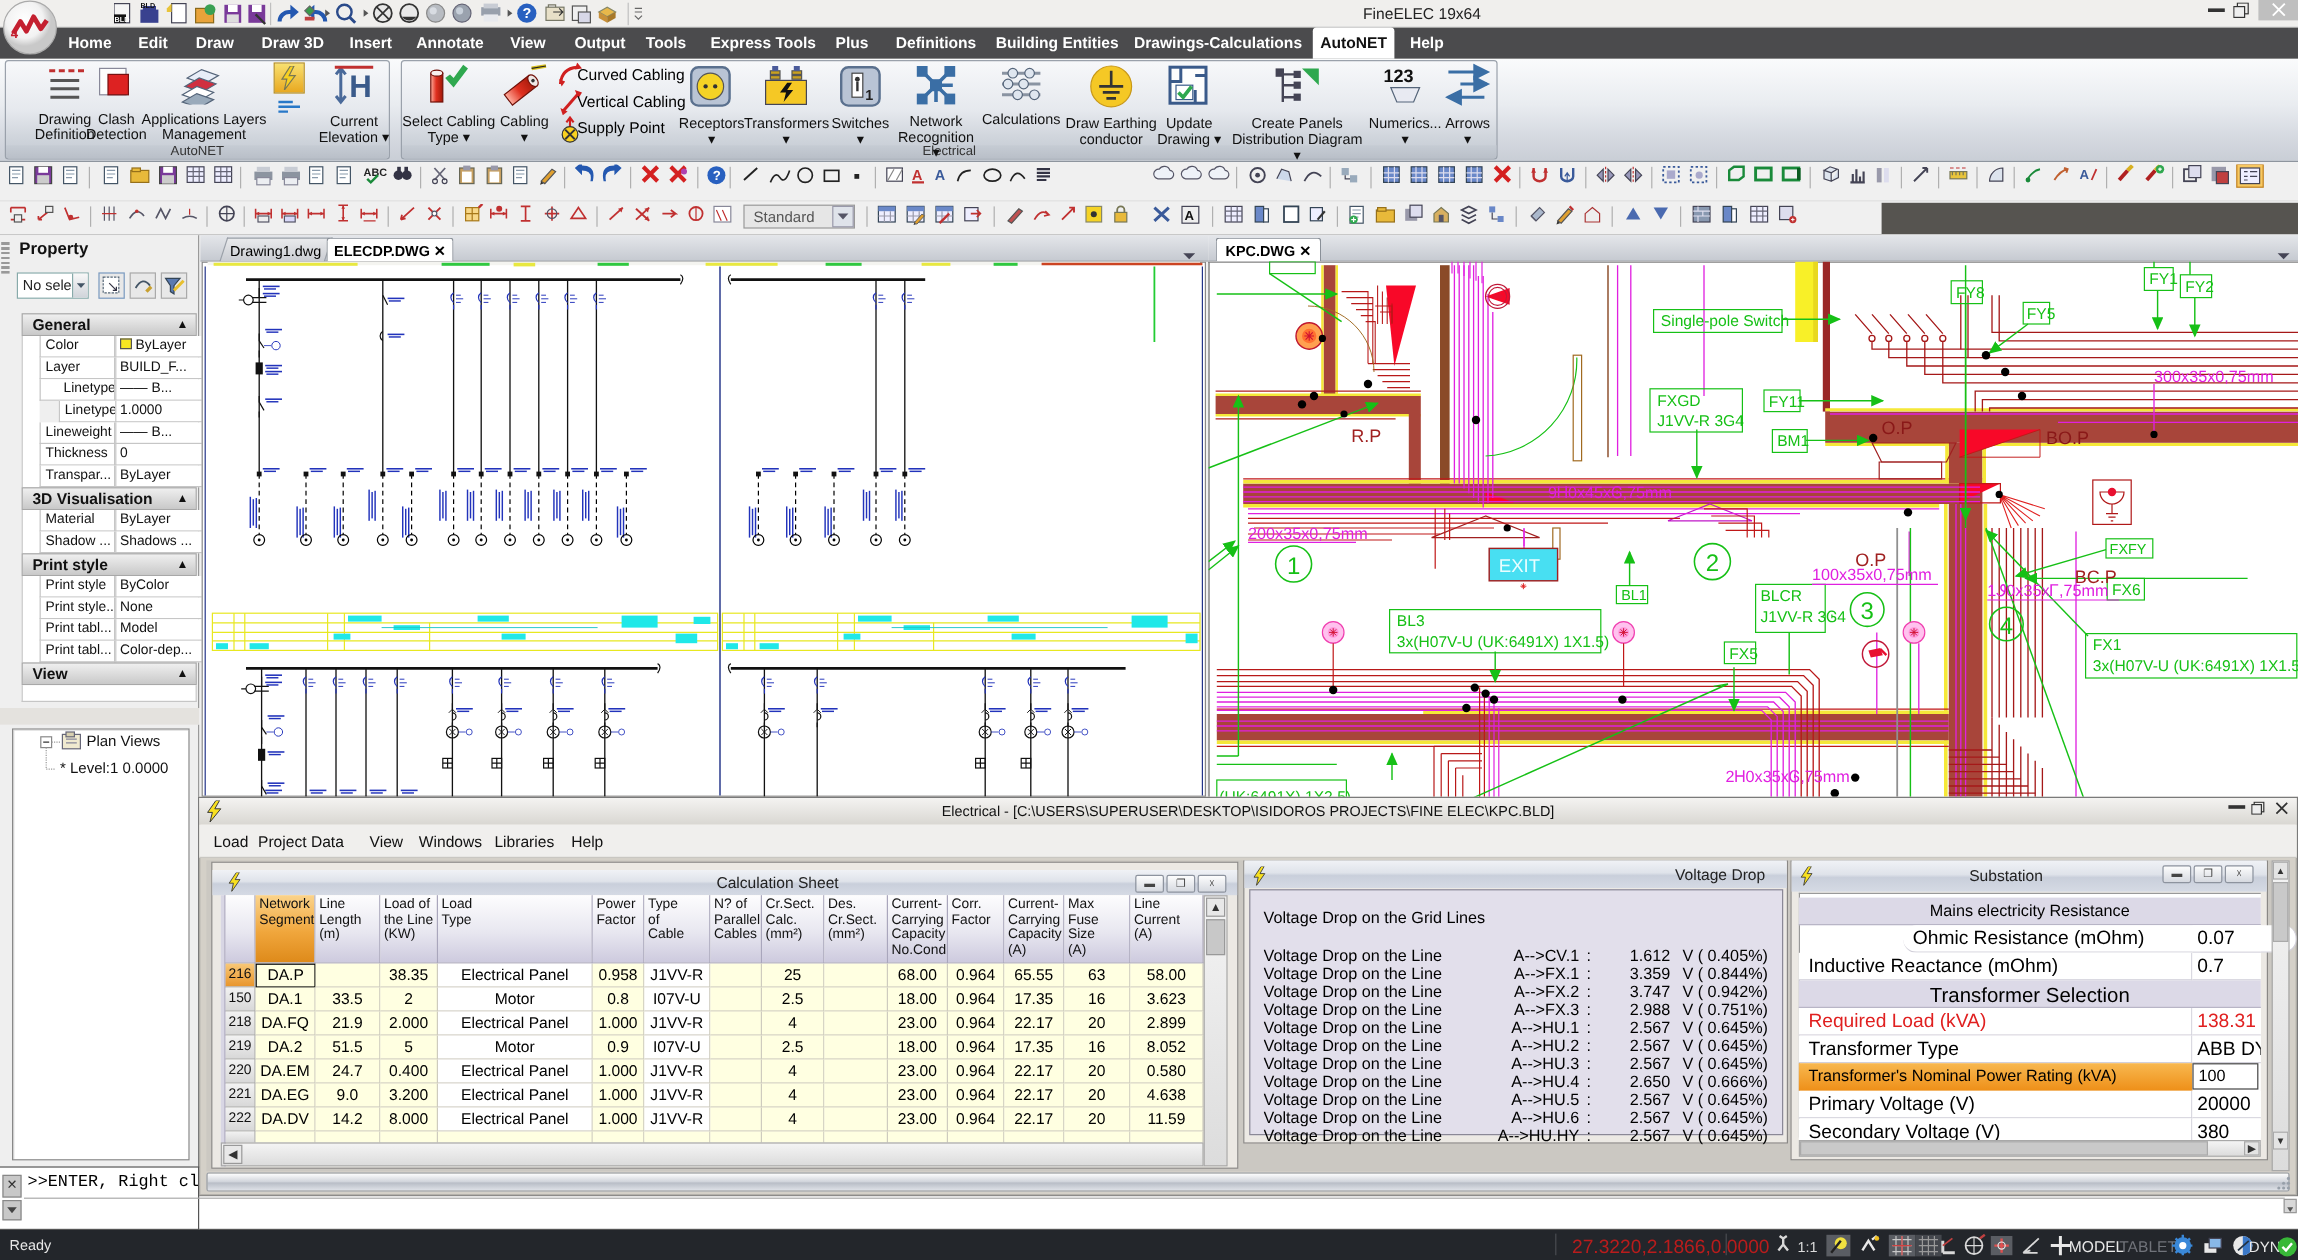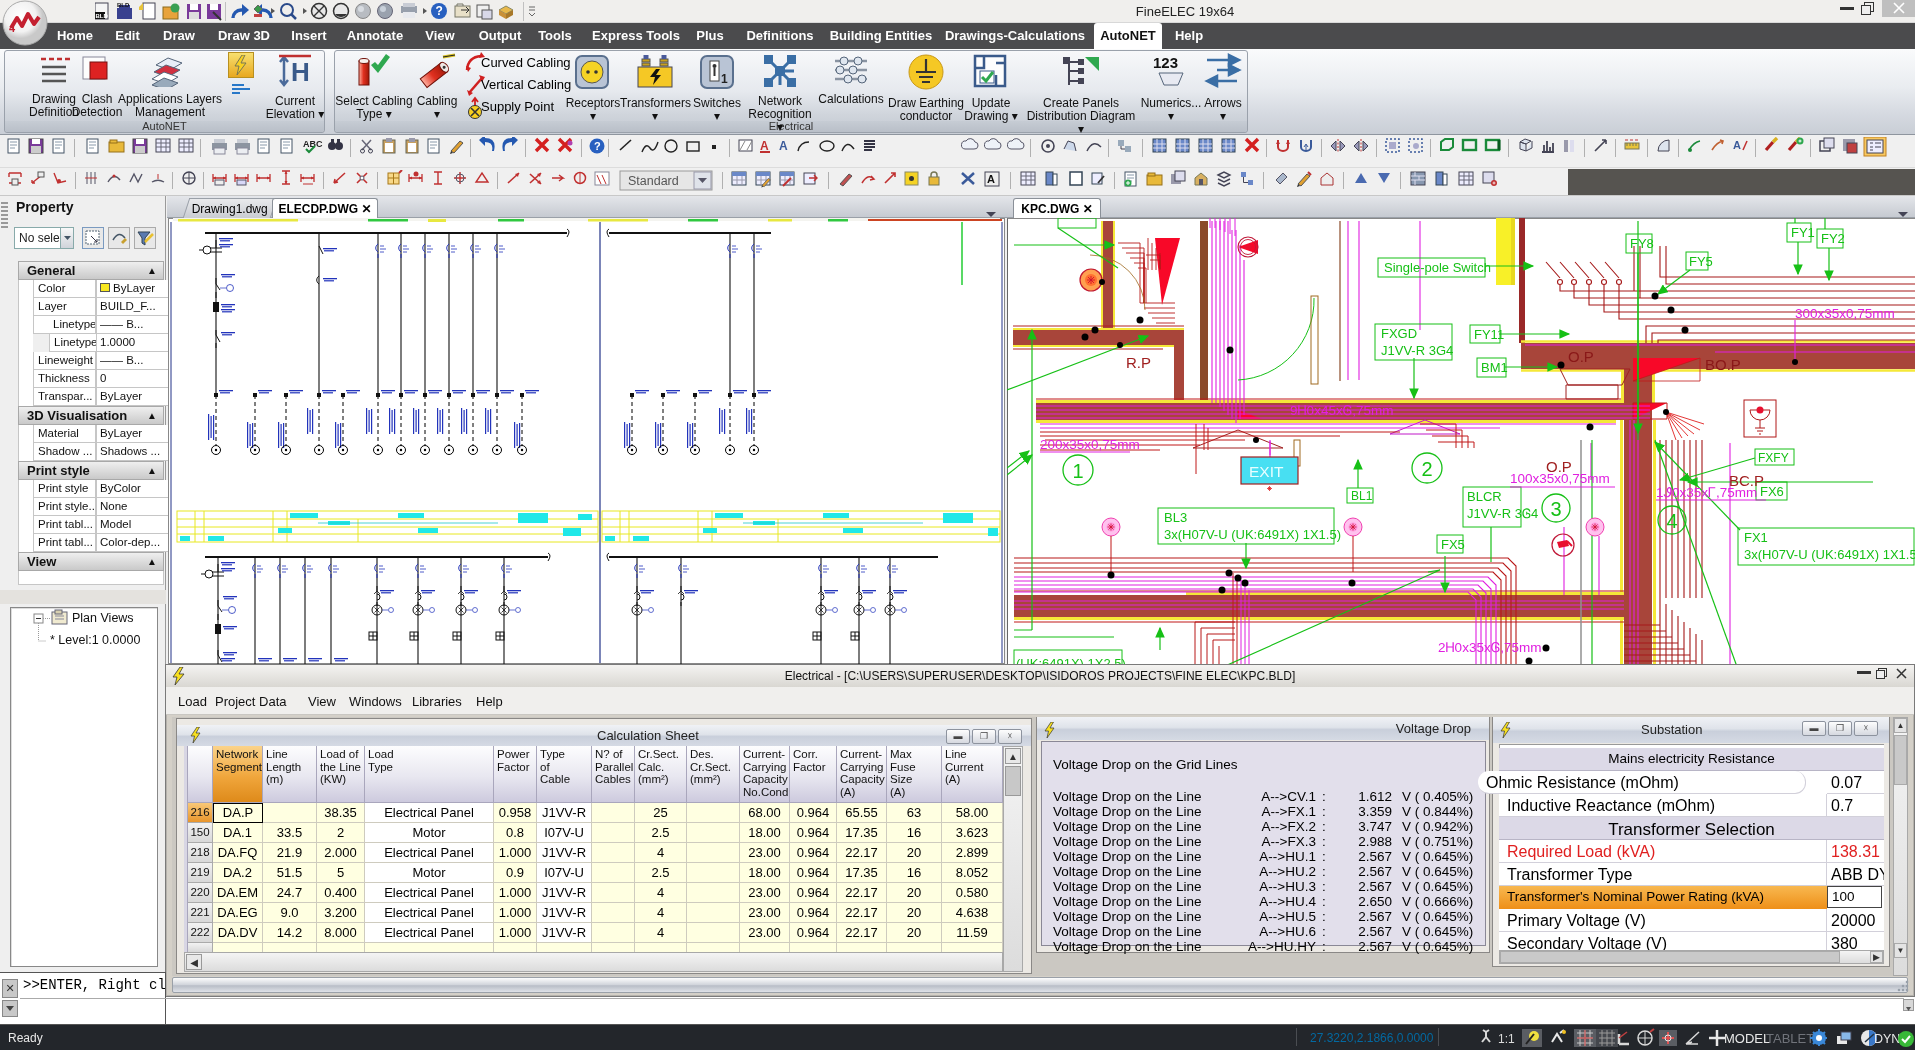--- a/index.html
+++ b/index.html
@@ -1772,21 +1772,21 @@
       <span style="position:absolute;left:148px;top:5px;">Substation</span>
     </div>
 <svg class="abs" style="left:1500px;top:722px;" width="13" height="16">
       <path d="M7 0 L1 9 h3.5 L3 16 L10 6 H6 L9.5 0 z" fill="#f8e020" stroke="#333" stroke-width="0.7"></path>
     </svg>
 <div class="cbtn" style="left:1802px;top:721px;">▬</div>
     <div class="cbtn" style="left:1828px;top:721px;">❐</div>
     <div class="cbtn" style="left:1854px;top:721px;">☓</div>
 <div class="abs" style="left:1499px;top:744px;width:385px;height:204px;background:#fff;border-left:1px solid #999;border-top:1px solid #999;overflow:hidden;"></div>
 <div class="abs shead" style="left:1499px;top:748px;width:385px;height:23px;font-size:13.5px;padding-top:3px;">Mains electricity Resistance</div>
-<div class="abs slab" style="left:1478px;top:771px;border-radius:11px;">Ohmic Resistance (mOhm)</div>
+<div class="abs slab" style="left:1586px;top:771px;border-radius:11px;">Ohmic Resistance (mOhm)</div>
 <div class="abs sval" style="left:1827px;top:771px;">0.07</div>
 <div class="abs slab" style="left:1499px;top:794px;">Inductive Reactance (mOhm)</div>
 <div class="abs sval" style="left:1827px;top:794px;">0.7</div>
 <div class="abs shead" style="left:1499px;top:817px;width:385px;height:23px;font-size:17px;padding-top:3px;">Transformer Selection</div>
 <div class="abs slab" style="left:1499px;top:840px;color:#e02020;">Required Load (kVA)</div>
 <div class="abs sval" style="left:1827px;top:840px;color:#e02020;">138.31</div>
 <div class="abs slab" style="left:1499px;top:863px;">Transformer Type</div>
 <div class="abs sval" style="left:1827px;top:863px;">ABB DYVI</div>
 <div class="abs" style="left:1499px;top:886px;width:328px;height:23px;background:linear-gradient(180deg,#f8b850,#ee8f18);font-size:13.5px;padding:3px 0 0 8px;">Transformer's Nominal Power Rating (kVA)</div>
 <div class="abs" style="left:1827px;top:886px;width:55px;height:22px;background:#fff;border:1.5px solid #444;font-size:13.5px;padding:2px 0 0 4px;">100</div>
@@ -1820,21 +1820,21 @@
         <path d="M3 5 l4 5 4 -5 z" fill="#444"></path>
       </svg></div>
 <div class="abs mono" style="left:23px;top:977px;width:142px;height:19px;overflow:hidden;font-size:14px;color:#000;white-space:nowrap;">&gt;&gt;ENTER, Right click</div>
 <div class="abs" style="left:20px;top:998px;width:1884px;height:1px;background:#aaa;"></div>
 <div class="abs" style="left:1903px;top:999px;width:11px;height:12px;background:#d8d8d8;border:1px solid #999;"><svg width="9" height="10">
         <path d="M2 3 l2.5 4 2.5 -4 z" fill="#555"></path>
       </svg></div>
 <div class="abs" id="status"></div>
 <div class="abs" style="left:8px;top:1031px;font-size:12px;color:#e8e8e8;">Ready</div>
 <div class="abs" style="left:1296px;top:1028px;width:1px;height:18px;background:#4a4d52;"></div>
-<div class="abs" style="left:1310px;top:1031px;font-size:12px;color:#0369a1;">27.3220,2.1866,0.0000</div>
+<div class="abs" style="left:1310px;top:1031px;font-size:16px;color:#b91c1c;">27.3220,2.1866,0.0000</div>
 <div class="abs" style="left:1438px;top:1028px;width:1px;height:18px;background:#4a4d52;"></div>
 <svg class="abs" style="left:1478px;top:1028px;" width="437" height="20">
 <g font-family="Liberation Sans">
 <path d="M8 4 v5 l-4 5 m4 -5 l4 5 m-4 -10 l-3 -2 m3 2 l3 -2" stroke="#d8d8d8" stroke-width="2" fill="none"></path>
 <text x="20" y="15" font-size="12" fill="#dcdcdc">1:1</text>
 <rect x="44" y="1" width="20" height="18" fill="#5a5d63"></rect>
         <circle cx="56" cy="8" r="5" fill="#f0e040"></circle>
         <path d="M48 16 l8 -10" stroke="#222" stroke-width="2"></path>
 <path d="M74 14 l5 -8 5 8 m-2 -9 l4 -3" stroke="#e8e8e8" stroke-width="2" fill="none"></path>
         <circle cx="86" cy="4" r="2" fill="#f0c020"></circle>

